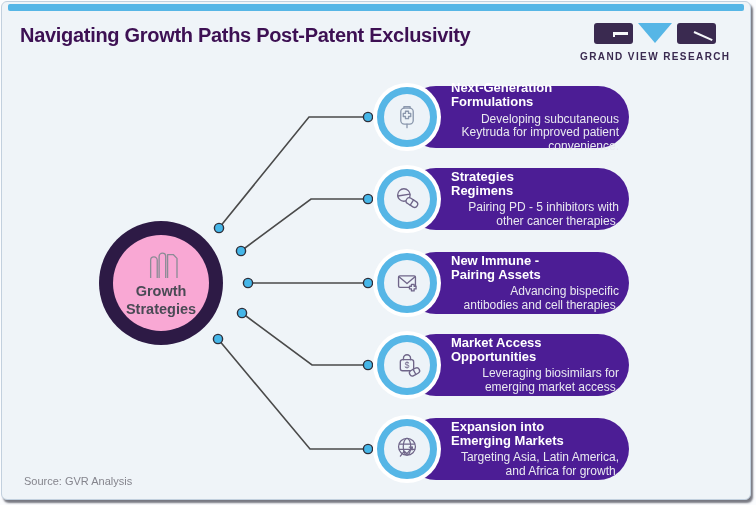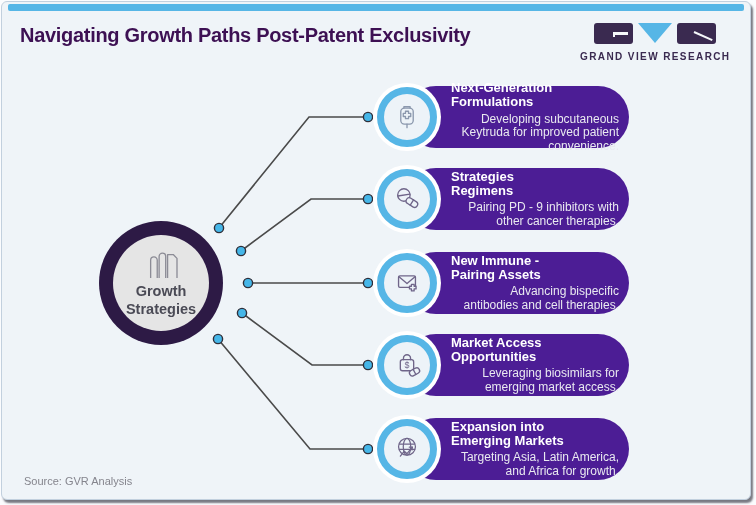--- a/index.html
+++ b/index.html
@@ -20,21 +20,21 @@
   .logo-block .r-leg{position:absolute;right:2px;top:8px;width:20px;height:2px;background:#f6f8fb;
         transform:rotate(24deg);transform-origin:left center;}
   .logo-tri{width:0;height:0;border-left:17px solid transparent;border-right:17px solid transparent;
         border-top:20px solid #56b6e6;margin-top:0px;}
   .logo-text{margin-top:6px;font-size:10px;font-weight:bold;letter-spacing:1.4px;color:#3a2a50;white-space:nowrap;}
   
   .connectors{position:absolute;left:0;top:0;pointer-events:none;}
   
   .hub{position:absolute;left:97px;top:219px;width:124px;height:124px;border-radius:50%;
        background:#2d1a45;display:flex;align-items:center;justify-content:center;}
-  .hub-inner{width:96px;height:96px;border-radius:50%;background:#e5e5e5;display:flex;
+  .hub-inner{width:96px;height:96px;border-radius:50%;background:#f9a8d4;display:flex;
        flex-direction:column;align-items:center;justify-content:center;}
   .hub-label{font-size:14.5px;font-weight:bold;color:#4a4a55;text-align:center;line-height:1.18;
        white-space:pre-line;margin-top:3px;}
   
   .row{position:absolute;left:371px;width:262px;height:68px;}
   .row1{top:81px;} .row2{top:163px;} .row3{top:247px;} .row4{top:329px;} .row5{top:413px;}
   .pill{position:absolute;left:32px;top:3px;width:224px;height:62px;border-radius:31px;
        background:#4c1d95;display:flex;flex-direction:column;justify-content:center;
        padding:0 10px 0 46px;box-sizing:border-box;}
   .pill-title{font-size:13px;font-weight:bold;color:#ffffff;line-height:1.1;white-space:pre-line;}
@@ -123,21 +123,21 @@
           </g>
         </svg>
       </div>
         </div>
     </div>
 
     <div class="row row2">
       <div class="pill">
         <div class="pill-title">Strategies
 Regimens</div>
-        <div class="pill-desc">Pairing PD - 9 inhibitors with
+        <div class="pill-desc">Pairing PD - 5 inhibitors with
 other cancer therapies.</div>
       </div>
       <div class="icon-wrap">
           <div class="icon-ring">
         <svg width="32" height="32" viewBox="0 0 36 36">
           <g fill="none" stroke="#6f6589" stroke-width="1.5" stroke-linecap="round">
             <circle cx="14.5" cy="13.5" r="7"></circle>
             <path d="M7.7 14.6 L21.3 12.6"></path>
             <g transform="rotate(32 23.5 22)">
               <rect x="16.5" y="18.5" width="14" height="7" rx="3.5" fill="#edf3f8"></rect>

